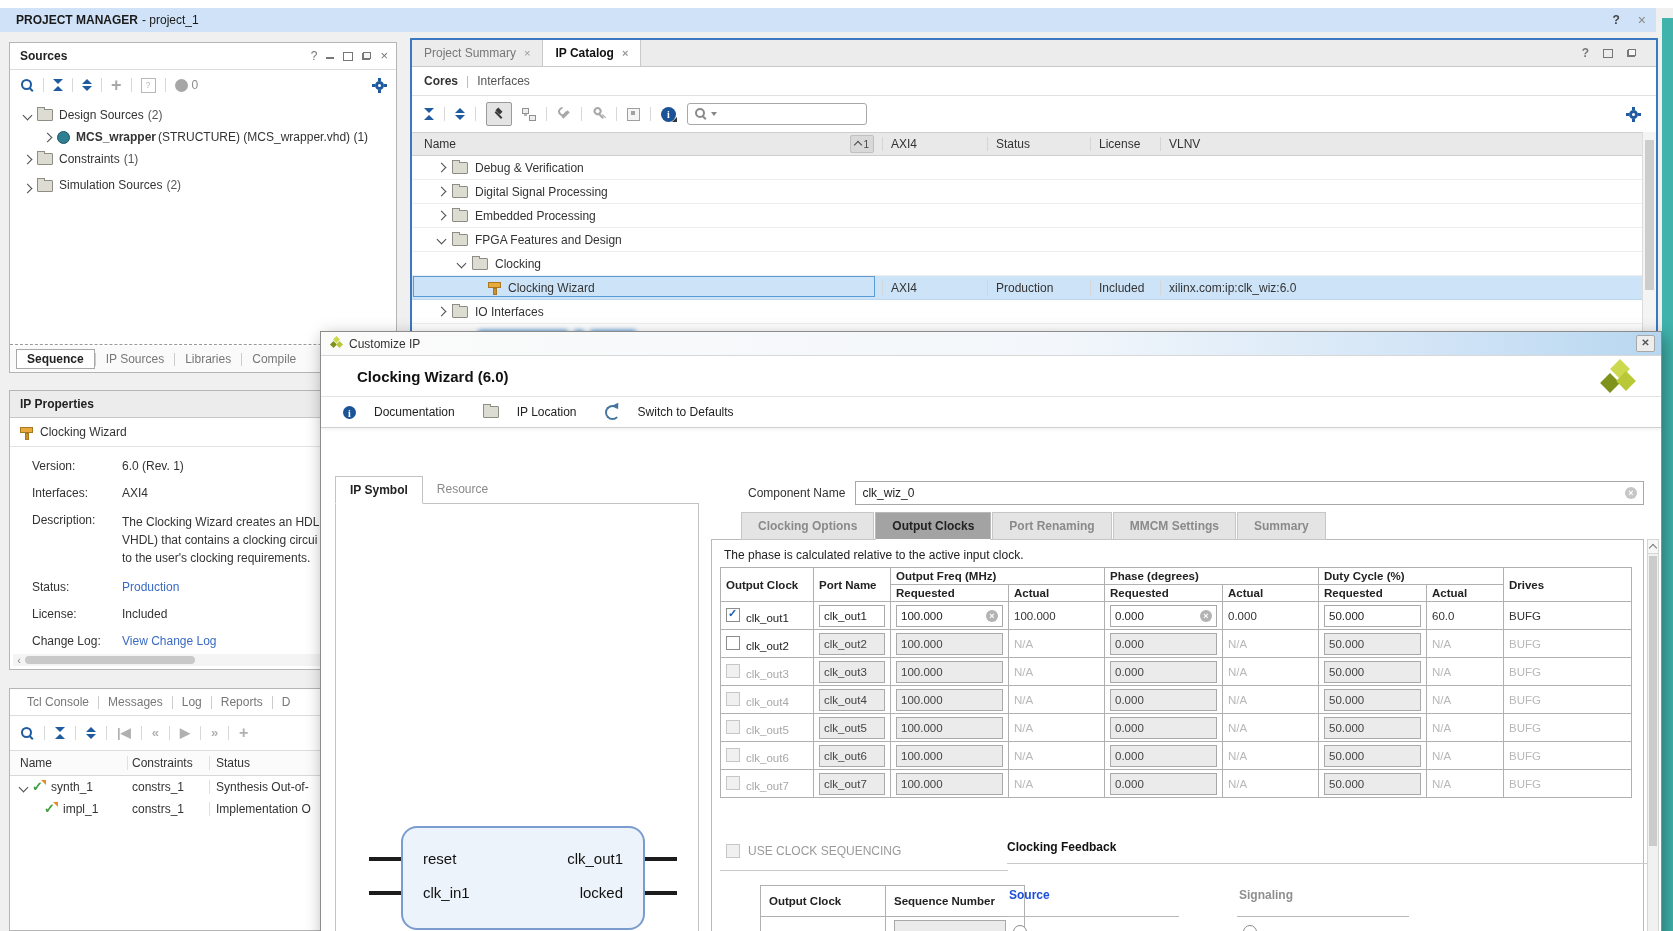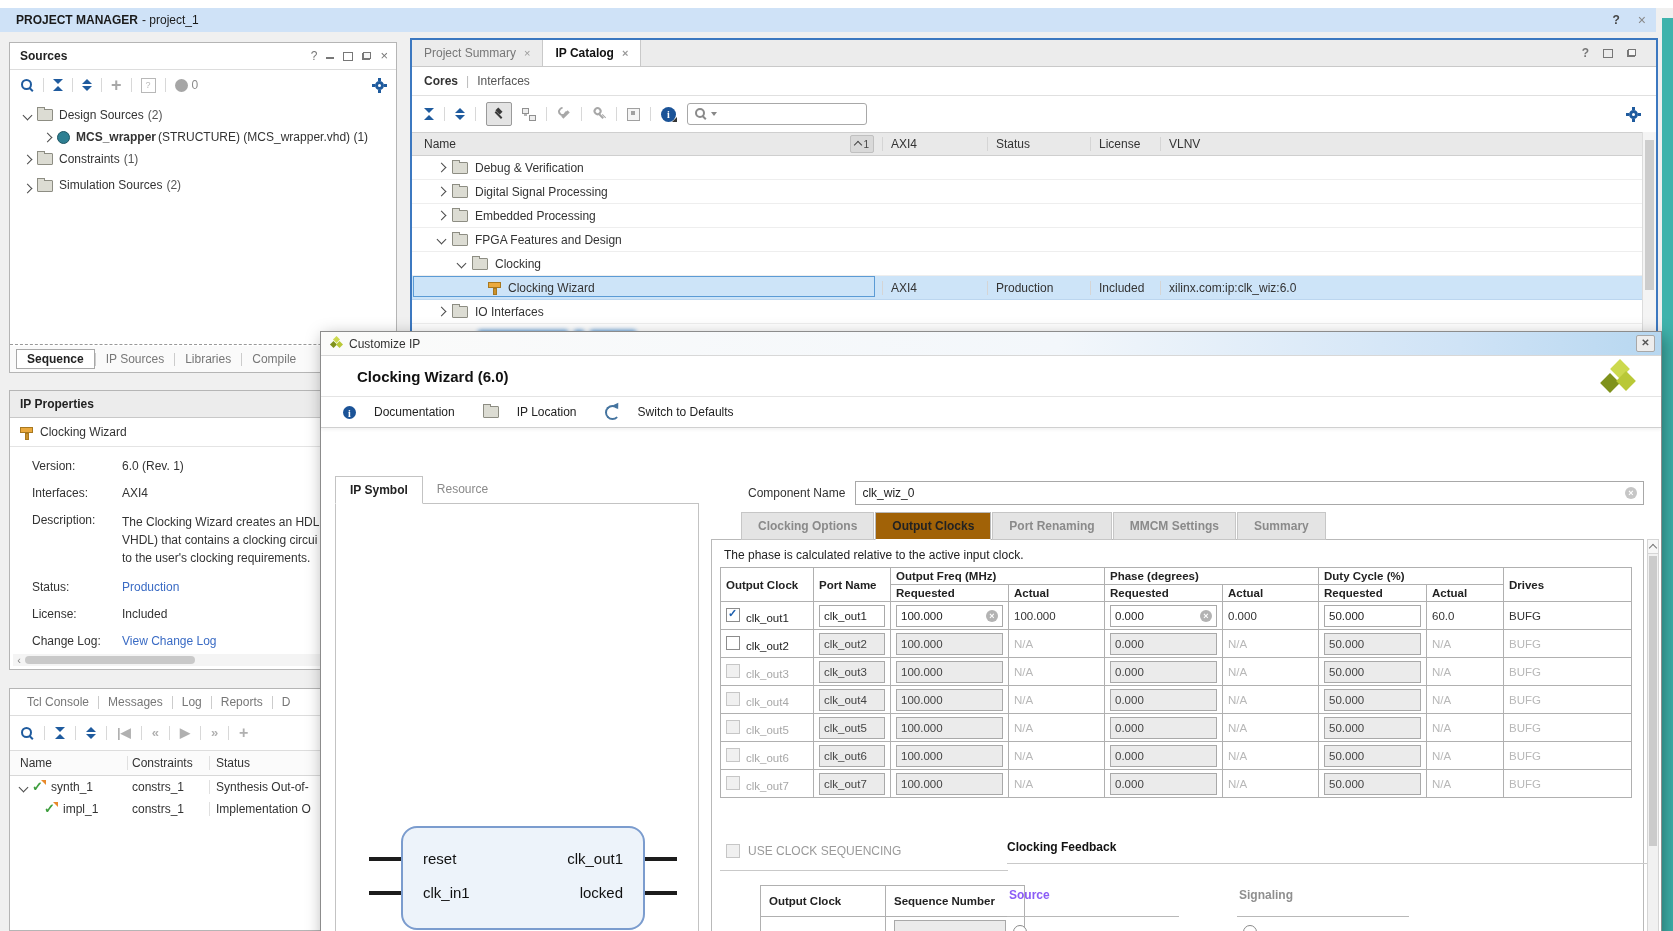--- a/index.html
+++ b/index.html
@@ -175,21 +175,21 @@
   #ipblock{position:absolute;left:65px;top:322px;width:240px;height:100px;background:#edf3fa;border:2px solid #7b9cce;border-radius:16px;}
   #ipblock .pl{position:absolute;font-size:15px;color:#111;}
   .stub{position:absolute;width:32px;height:4px;background:#1c1c1c;}
   
   #cnrow{position:absolute;left:390px;right:17px;top:148px;height:26px;display:flex;align-items:center;gap:10px;}
   #cnrow .lab{color:#333;padding-left:37px;}
   #cninput{flex:1;height:24px;border:1px solid #a8a8a8;background:#fff;display:flex;align-items:center;padding:0 6px;box-sizing:border-box;}
   #cninput .val{flex:1;color:#222;}
   #dlg-tabs{position:absolute;left:420px;top:180px;height:28px;display:flex;z-index:2;}
   #dlg-tabs .dt{padding:0 16px;line-height:26px;font-weight:bold;border:1px solid #c6c6c6;background:#e4e4e4;color:#8a8a8a;margin-right:1px;}
-  #dlg-tabs .dt.act{background:#a16207;color:#222;border:1px solid #b9b9b9;border-bottom:1px solid #fff;}
+  #dlg-tabs .dt.act{background:#a3a3a3;color:#222;border:1px solid #b9b9b9;border-bottom:1px solid #fff;}
   #dcp{position:absolute;left:390px;right:17px;top:207px;bottom:-20px;border:1px solid #b9b9b9;background:#fff;}
   #dcp .note{position:absolute;left:12px;top:8px;color:#222;}
   
   #octab{position:absolute;left:8px;top:27px;border-collapse:collapse;table-layout:fixed;}
   #octab td,#octab th{border:1px solid #b0b0b0;font-size:11.5px;padding:1px 5px;box-sizing:border-box;}
   #octab th{font-weight:bold;color:#222;text-align:left;height:17px;background:#fff;}
   #octab td{height:28px;}
   .ibox{height:20px;border:1px solid #a9a9a9;background:#fff;display:flex;align-items:center;justify-content:space-between;padding:0 4px;font-size:11.5px;color:#222;}
   .ibox.ro{background:#ebebeb;color:#444;}
   .na{color:#b8b8b8;}
@@ -198,21 +198,21 @@
   
   #ucs{position:absolute;left:8px;top:300px;width:282px;border-bottom:1px solid #c9c9c9;padding:4px 0 12px 6px;display:flex;align-items:center;gap:8px;color:#9a9a9a;}
   #seqtab{position:absolute;left:48px;top:345px;border-collapse:collapse;}
   #seqtab td{border:1px solid #b0b0b0;font-size:11.5px;font-weight:bold;color:#222;height:30px;padding:0 8px;}
   #seqtab .cell2{font-weight:normal;}
   #seqtab .gbox{width:110px;height:20px;background:#ebebeb;border:1px solid #a9a9a9;}
   #fb{position:absolute;left:295px;top:300px;width:640px;}
   #fb .cap{font-weight:bold;color:#111;padding-bottom:9px;border-bottom:1px solid #c9c9c9;}
   #fb .cols{display:flex;margin-top:24px;}
   #fb .grp{width:230px;}
-  #fb .grp .glab{font-weight:bold;color:#8b5cf6;display:block;width:170px;border-bottom:1px solid #b8b8b8;padding:0 0 14px 2px;}
+  #fb .grp .glab{font-weight:bold;color:#1d4ed8;display:block;width:170px;border-bottom:1px solid #b8b8b8;padding:0 0 14px 2px;}
   #fb .grp.dim .glab{color:#8f8f8f;}
   #fb .grp .radio{margin:8px 0 0 6px;}
   #dlg-scroll{position:absolute;right:2px;top:207px;bottom:0;width:12px;background:#f1f1f1;border:1px solid #d5d5d5;box-sizing:border-box;}
   #dlg-scroll .up{height:13px;display:flex;align-items:center;justify-content:center;border-bottom:1px solid #d5d5d5;background:#f7f7f7;}
   #dlg-scroll .up i{width:5px;height:5px;border-left:1.4px solid #777;border-top:1.4px solid #777;transform:rotate(45deg);margin-top:2px;}
   #dlg-scroll .thumb{position:absolute;left:1px;right:1px;top:16px;height:290px;background:#cbcbcb;}
 </style>
 </head>
 <body>
 

